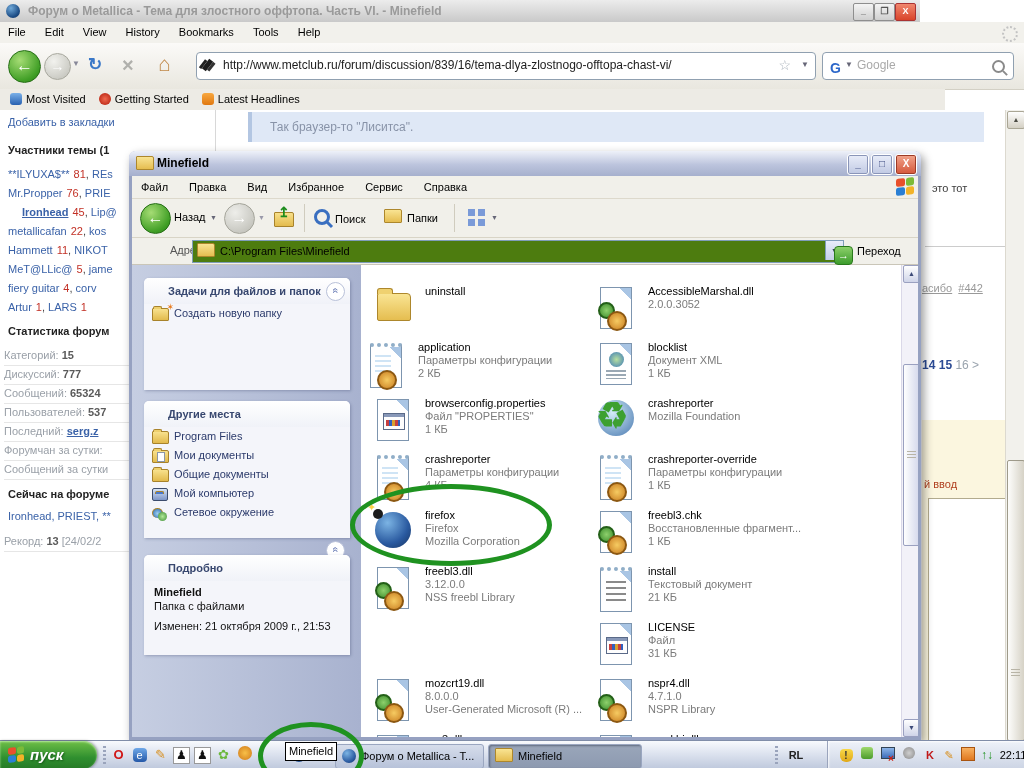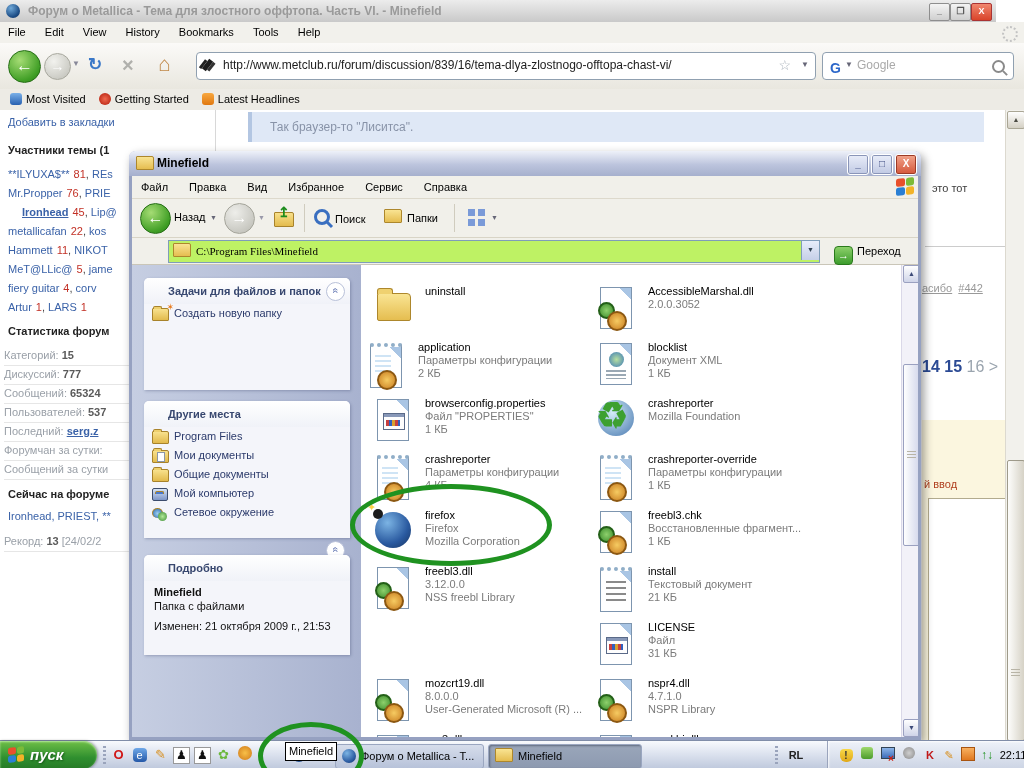--- a/index.html
+++ b/index.html
@@ -1,20 +1,20 @@
 <!DOCTYPE html>
 <html><head>
 <meta charset="utf-8">
 <style>
   html,body{margin:0;padding:0;}
   body{width:1024px;height:768px;overflow:hidden;position:relative;background:#fff;
        font-family:"Liberation Sans",sans-serif;font-size:11px;color:#000;}
   .ab{position:absolute;}
   
-  .b-title{left:0;top:0;width:996px;height:22px;background:linear-gradient(#ececec,#c9c9c9);
+  .b-title{left:0;top:0;width:920px;height:22px;background:linear-gradient(#ececec,#c9c9c9);
            border-bottom:1px solid #a9a9a9;color:#9a9a9a;font-weight:bold;font-size:12px;line-height:22px;}
   .b-title .t-icon{position:absolute;left:6px;top:4px;width:14px;height:14px;border-radius:50%;
            background:radial-gradient(circle at 35% 30%,#6fa8d8,#1d4d86 65%,#122f55);}
   .b-title .t-text{position:absolute;left:28px;top:0;white-space:nowrap;}
   .wbtn{position:absolute;top:3px;width:19px;height:16px;border:1px solid #8e8e8e;border-radius:2px;
         background:linear-gradient(#f4f4f4,#cfcfcf);text-align:center;line-height:14px;font-size:9px;color:#555;}
   .wbtn.close{background:linear-gradient(#f0876e,#d9442a);border-color:#a33;color:#fff;font-weight:bold;}
   .b-menu{left:0;top:22px;width:1024px;height:21px;background:#f2f1ec;border-bottom:1px solid #dedbd2;line-height:21px;}
   .b-menu span.mi{display:inline-block;padding:0 8px;}
   .throbber{position:absolute;right:6px;top:4px;width:12px;height:12px;border:2px dotted #c3c3c3;border-radius:50%;}
@@ -31,21 +31,21 @@
             box-shadow:-4px 2px 0 -1px #222,4px -1px 0 -1px #333;}
   .urltext{position:absolute;left:26px;top:0;font-size:12px;color:#1c1c1c;white-space:nowrap;}
   .star{position:absolute;right:24px;top:0;color:#a9b2bc;font-size:14px;}
   .ddv{position:absolute;right:6px;top:0;color:#667;font-size:8px;}
   .searchbox{position:absolute;left:822px;top:9px;width:190px;height:26px;background:#fff;border:1px solid #90a0b0;
              border-radius:4px;line-height:24px;}
   .glogo{position:absolute;left:7px;top:3px;width:16px;height:18px;color:#2b66c9;font-weight:bold;font-size:14px;}
   .stext{position:absolute;left:34px;top:0;color:#a9a9a9;font-size:12px;}
   .mag{position:absolute;width:9px;height:9px;border:2px solid #8a8a8a;border-radius:50%;}
   .mag::after{content:"";position:absolute;width:6px;height:2px;background:#8a8a8a;transform:rotate(45deg);right:-5px;bottom:-3px;}
-  .b-marks{left:0;top:89px;width:1024px;height:21px;background:#edebe5;border-bottom:1px solid #d8d5cb;line-height:21px;}
+  .b-marks{left:0;top:89px;width:945px;height:21px;background:#edebe5;border-bottom:1px solid #d8d5cb;line-height:21px;}
   .bm{display:inline-block;margin-left:10px;}
   .bm-ic{display:inline-block;width:12px;height:12px;border-radius:3px;vertical-align:-2px;margin-right:4px;}
   
   .f-link{color:#3a62a8;}
   .f-bold{font-weight:bold;color:#222;}
   .p-row{left:8px;height:19px;line-height:19px;white-space:nowrap;}
   .plink{color:#3a62a8;}
   .pnum{color:#c23126;margin-left:4px;}
   .psep{color:#444;}
   .s-row{left:4px;width:206px;height:19px;line-height:19px;border-bottom:1px solid #e6e6e6;color:#9aa0a8;white-space:nowrap;}
@@ -85,21 +85,21 @@
   .x-tools{left:0;top:23px;width:786px;height:38px;background:#f1f0ea;border-bottom:1px solid #d8d4c6;}
   .tlabel{font-size:11px;vertical-align:middle;}
   .tsep{position:absolute;top:5px;width:1px;height:28px;background:#d0ccbe;}
   .upfolder{position:absolute;left:0;top:0;width:18px;height:13px;background:linear-gradient(#f8e08a,#e3bb4e);
             border:1px solid #a8832b;border-radius:1px 2px 1px 1px;}
   .upfolder::after{content:"↥";position:absolute;left:3px;top:-9px;color:#1d8c1d;font-weight:bold;font-size:14px;}
   .magB{display:inline-block;width:10px;height:10px;border:3px solid #3a6fc0;border-radius:50%;position:relative;vertical-align:-3px;margin-right:5px;}
   .magB::after{content:"";position:absolute;width:7px;height:3px;background:#3a6fc0;transform:rotate(45deg);right:-6px;bottom:-4px;}
   .viewsic{display:inline-block;width:7px;height:7px;background:#7a9ad8;box-shadow:10px 0 0 #7a9ad8,0 10px 0 #7a9ad8,10px 10px 0 #7a9ad8;margin:4px 14px 0 4px;}
   .x-addr{left:0;top:62px;width:786px;height:26px;background:#f1f0ea;border-bottom:1px solid #cac6b8;line-height:25px;}
-  .addr-input{position:absolute;left:36px;top:2px;width:650px;height:21px;background:#bef264;border:1px solid #7f9db9;line-height:20px;font-family:Liberation Serif, serif;}
+  .addr-input{position:absolute;left:60px;top:2px;width:650px;height:21px;background:#4d7c0f;border:1px solid #7f9db9;line-height:20px;}
   .addr-dd{position:absolute;right:0;top:0;width:17px;height:19px;background:linear-gradient(#e8edfa,#c5cfe8);
            border-left:1px solid #7f9db9;text-align:center;font-size:7px;color:#345;line-height:19px;}
   .goic{display:inline-block;width:17px;height:17px;border-radius:4px;background:linear-gradient(#8cd06a,#3c9c2c);
         border:1px solid #2a7a1c;color:#fff;font-weight:bold;text-align:center;line-height:16px;font-size:11px;vertical-align:-5px;margin-right:4px;}
   .x-main{left:0;top:89px;width:786px;height:472px;background:#fff;overflow:hidden;}
   .taskpane{position:absolute;left:0;top:0;width:229px;height:472px;background:linear-gradient(90deg,#c6cee2,#a8b2cf);overflow:hidden;}
   .tp-box{position:absolute;left:12px;width:206px;background:#f4f5fa;border-radius:5px 5px 0 0;box-shadow:1px 1px 3px rgba(60,70,110,.35);}
   .tp-head{height:26px;background:linear-gradient(#ffffff,#f0f2f8);border-radius:5px 5px 0 0;line-height:26px;
            font-weight:bold;color:#37476f;padding-left:24px;}
   .chev{position:absolute;right:5px;top:4px;width:17px;height:17px;border-radius:50%;background:#fff;border:1px solid #b9c1d9;
@@ -257,21 +257,21 @@
   <div class="ab s-row" style="top:331px;"><span class="slab">Форумчан за сутки:</span><span class="sval"></span></div>
   <div class="ab s-row" style="top:350px;"><span class="slab">Сообщений за сутки</span><span class="sval"></span></div>
 
   <div class="ab f-bold" style="left:8px;top:378px;">Сейчас на форуме</div>
   <div class="ab" style="left:8px;top:400px;color:#3a62a8;">Ironhead, PRIEST, **</div>
   <div class="ab s-row" style="top:422px;"><span class="slab">Рекорд:</span><span class="sval">13</span> <span class="slab">[24/02/2</span></div>
 
   <div class="ab frag" style="left:932px;top:72px;color:#3c3c3c;">это тот</div>
   <div class="ab" style="left:925px;top:136px;width:80px;height:1px;background:#ccc;"></div>
   <div class="ab frag" style="left:922px;top:172px;color:#999;"><span style="text-decoration:underline;">асибо</span>&nbsp;&nbsp;<span style="text-decoration:underline;">#442</span></div>
-  <div class="ab frag" style="left:922px;top:248px;font-size:16px;">
+  <div class="ab frag" style="left:922px;top:248px;font-size:12px;">
     <b style="color:#2b4a94;">14</b>
     <b style="color:#2b4a94;">15</b>
     <span style="color:#9aa4ae;">16</span>
     <span style="color:#9aa4ae;">&gt;</span>
   </div>
   <div class="ab ylw" style="top:310px;height:320px;"></div>
   <div class="ab frag" style="left:924px;top:368px;color:#b04020;">й ввод</div>
   <div class="ab wbox" style="top:388px;"></div>
 </div>
 

